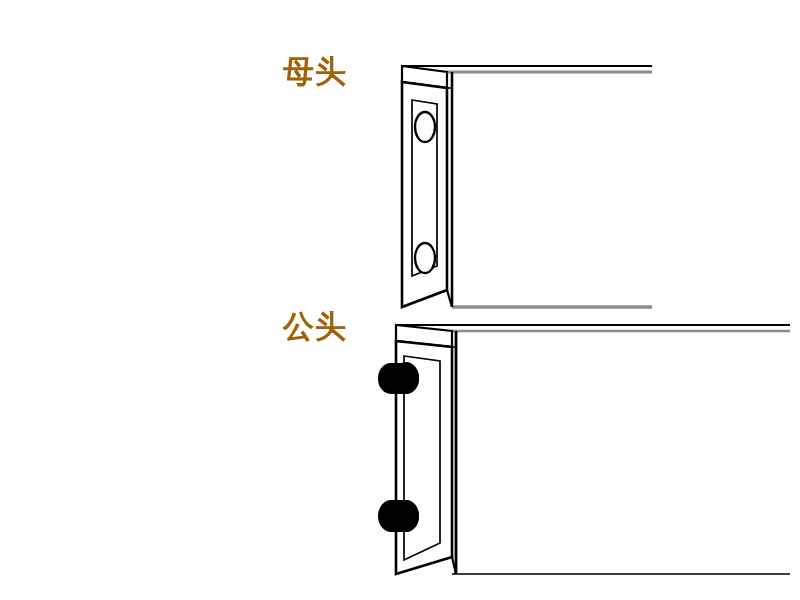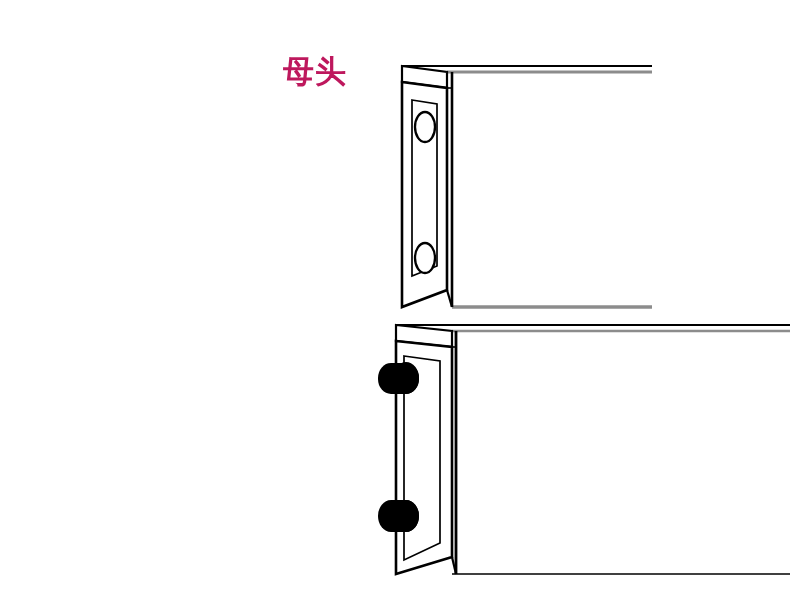--- a/index.html
+++ b/index.html
@@ -25,21 +25,21 @@
     width: 800px;
     height: 600px;
     display: block;
   }
   .label {
     position: absolute;
     font-family: "DejaVu Sans", "Liberation Sans", sans-serif;
     font-weight: bold;
     font-size: 31px;
     line-height: 1;
-    color: #be185d;
+    color: #a16207;
     letter-spacing: 1px;
     white-space: nowrap;
     user-select: none;
   }
   #label-female {
     left: 283px;
     top: 56px;
   }
   #label-male {
     left: 283px;
@@ -98,14 +98,15 @@
 
       <g>
         <rect x="378" y="500" width="41" height="32" rx="13" ry="16" fill="#000000"></rect>
         <ellipse cx="406" cy="516" rx="13" ry="16" fill="#000000"></ellipse>
       </g>
     </g>
   </svg>
 
   <div class="label" id="label-female">母头</div>
 
+  <div class="label" id="label-male">公头</div>
 
 </div>
 
 </body></html>

